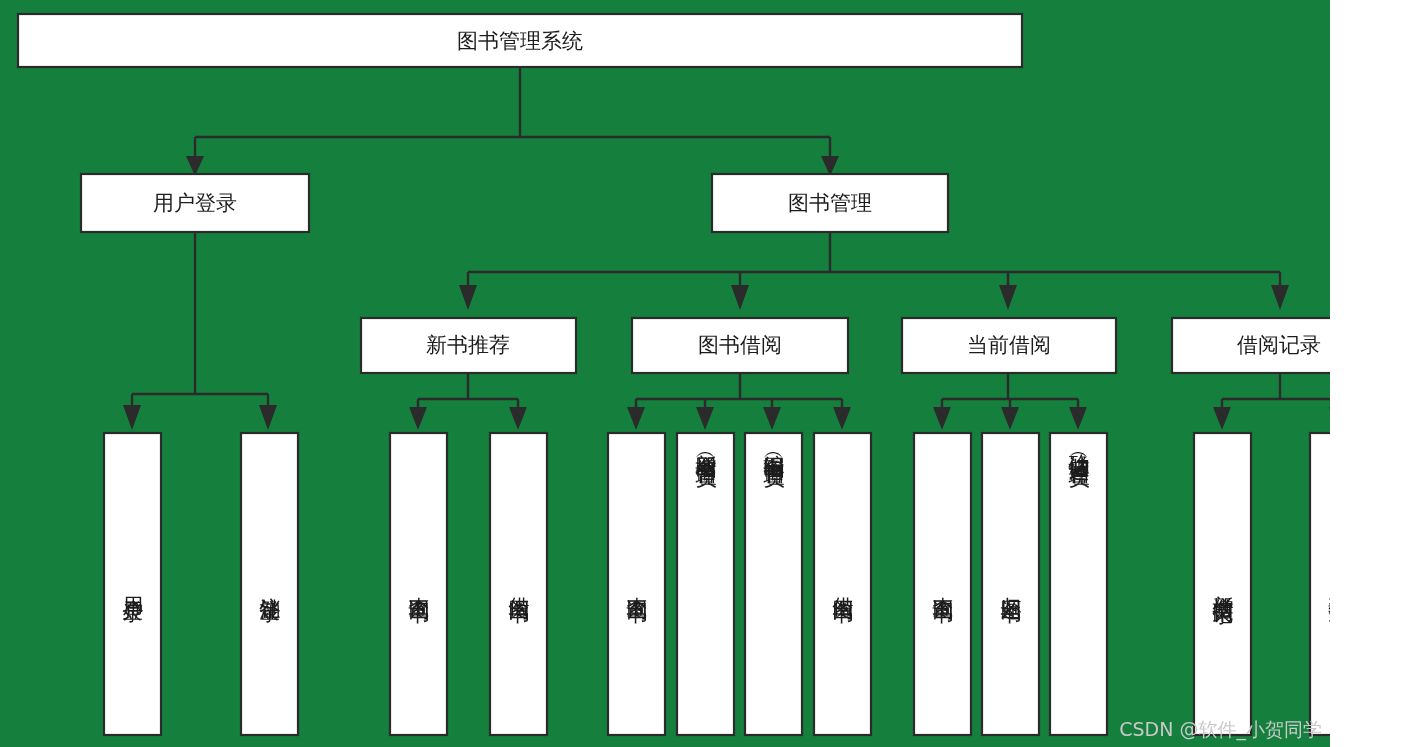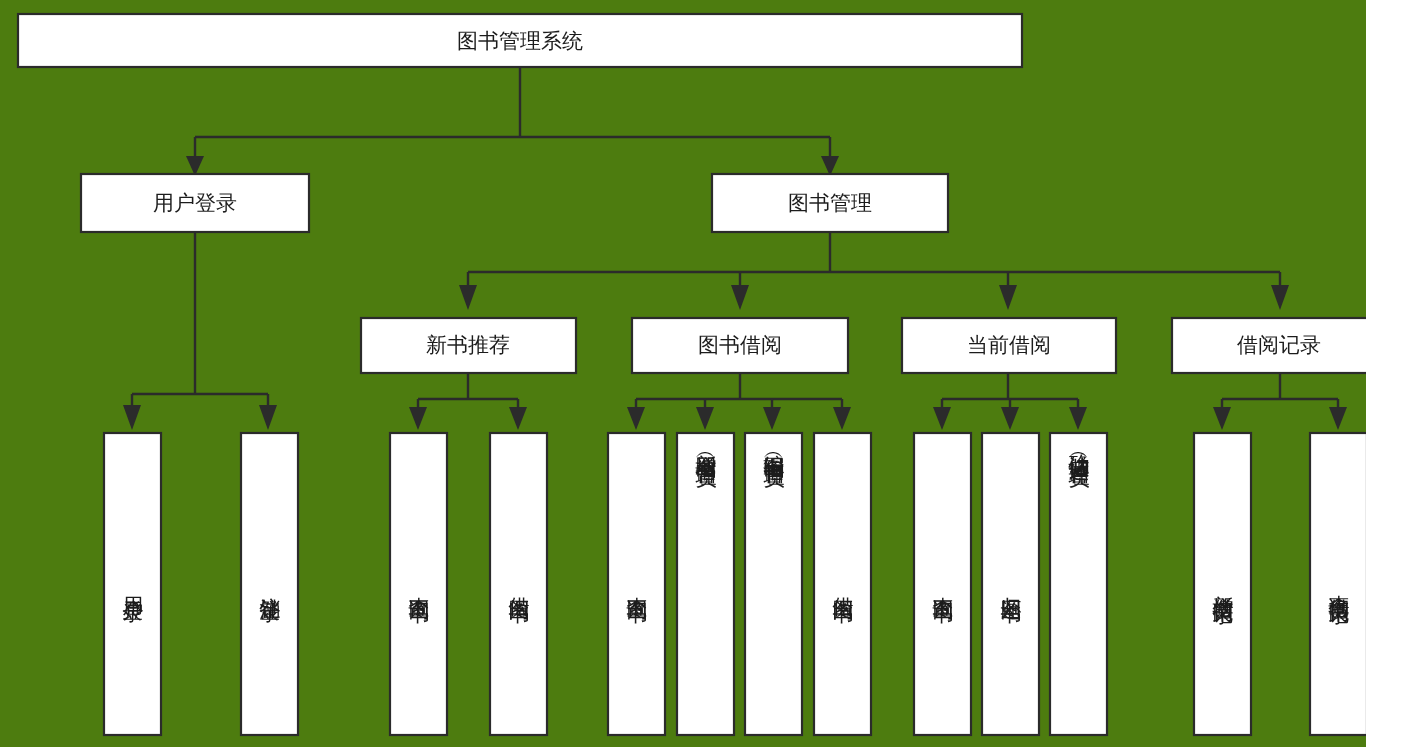--- a/index.html
+++ b/index.html
@@ -7,23 +7,22 @@
     padding: 0;
     background: #ffffff;
   }
   body {
     font-family: "DejaVu Sans", "Liberation Sans", sans-serif;
   }
   #stage {
     position: relative;
     width: 1330px;
     height: 747px;
-    background: #4d7c0f;
+    background: #15803d;
     overflow: hidden;
-    padding-left: 36px;
   }
   #diagram-svg {
     position: absolute;
     left: 0;
     top: 0;
     width: 1405px;
     height: 747px;
   }
   .node-rect {
     fill: #ffffff;
@@ -255,14 +254,15 @@
 
     <div class="leaf-vtext" style="position:absolute;left:1194px;top:433px;width:57px;height:302px;display:flex;align-items:center;justify-content:center;">
       <span style="writing-mode:vertical-rl;text-orientation:upright;font-size:21px;color:#1c1c1c;letter-spacing:2px;line-height:1;">新增借阅记录</span>
     </div>
 
     <div class="leaf-vtext" style="position:absolute;left:1310px;top:433px;width:57px;height:302px;display:flex;align-items:center;justify-content:center;">
       <span style="writing-mode:vertical-rl;text-orientation:upright;font-size:21px;color:#1c1c1c;letter-spacing:2px;line-height:1;">查询借阅记录</span>
     </div>
   </div>
 
+  <div class="watermark">CSDN @软件_小贺同学</div>
 
 </div>
 
 </body></html>

